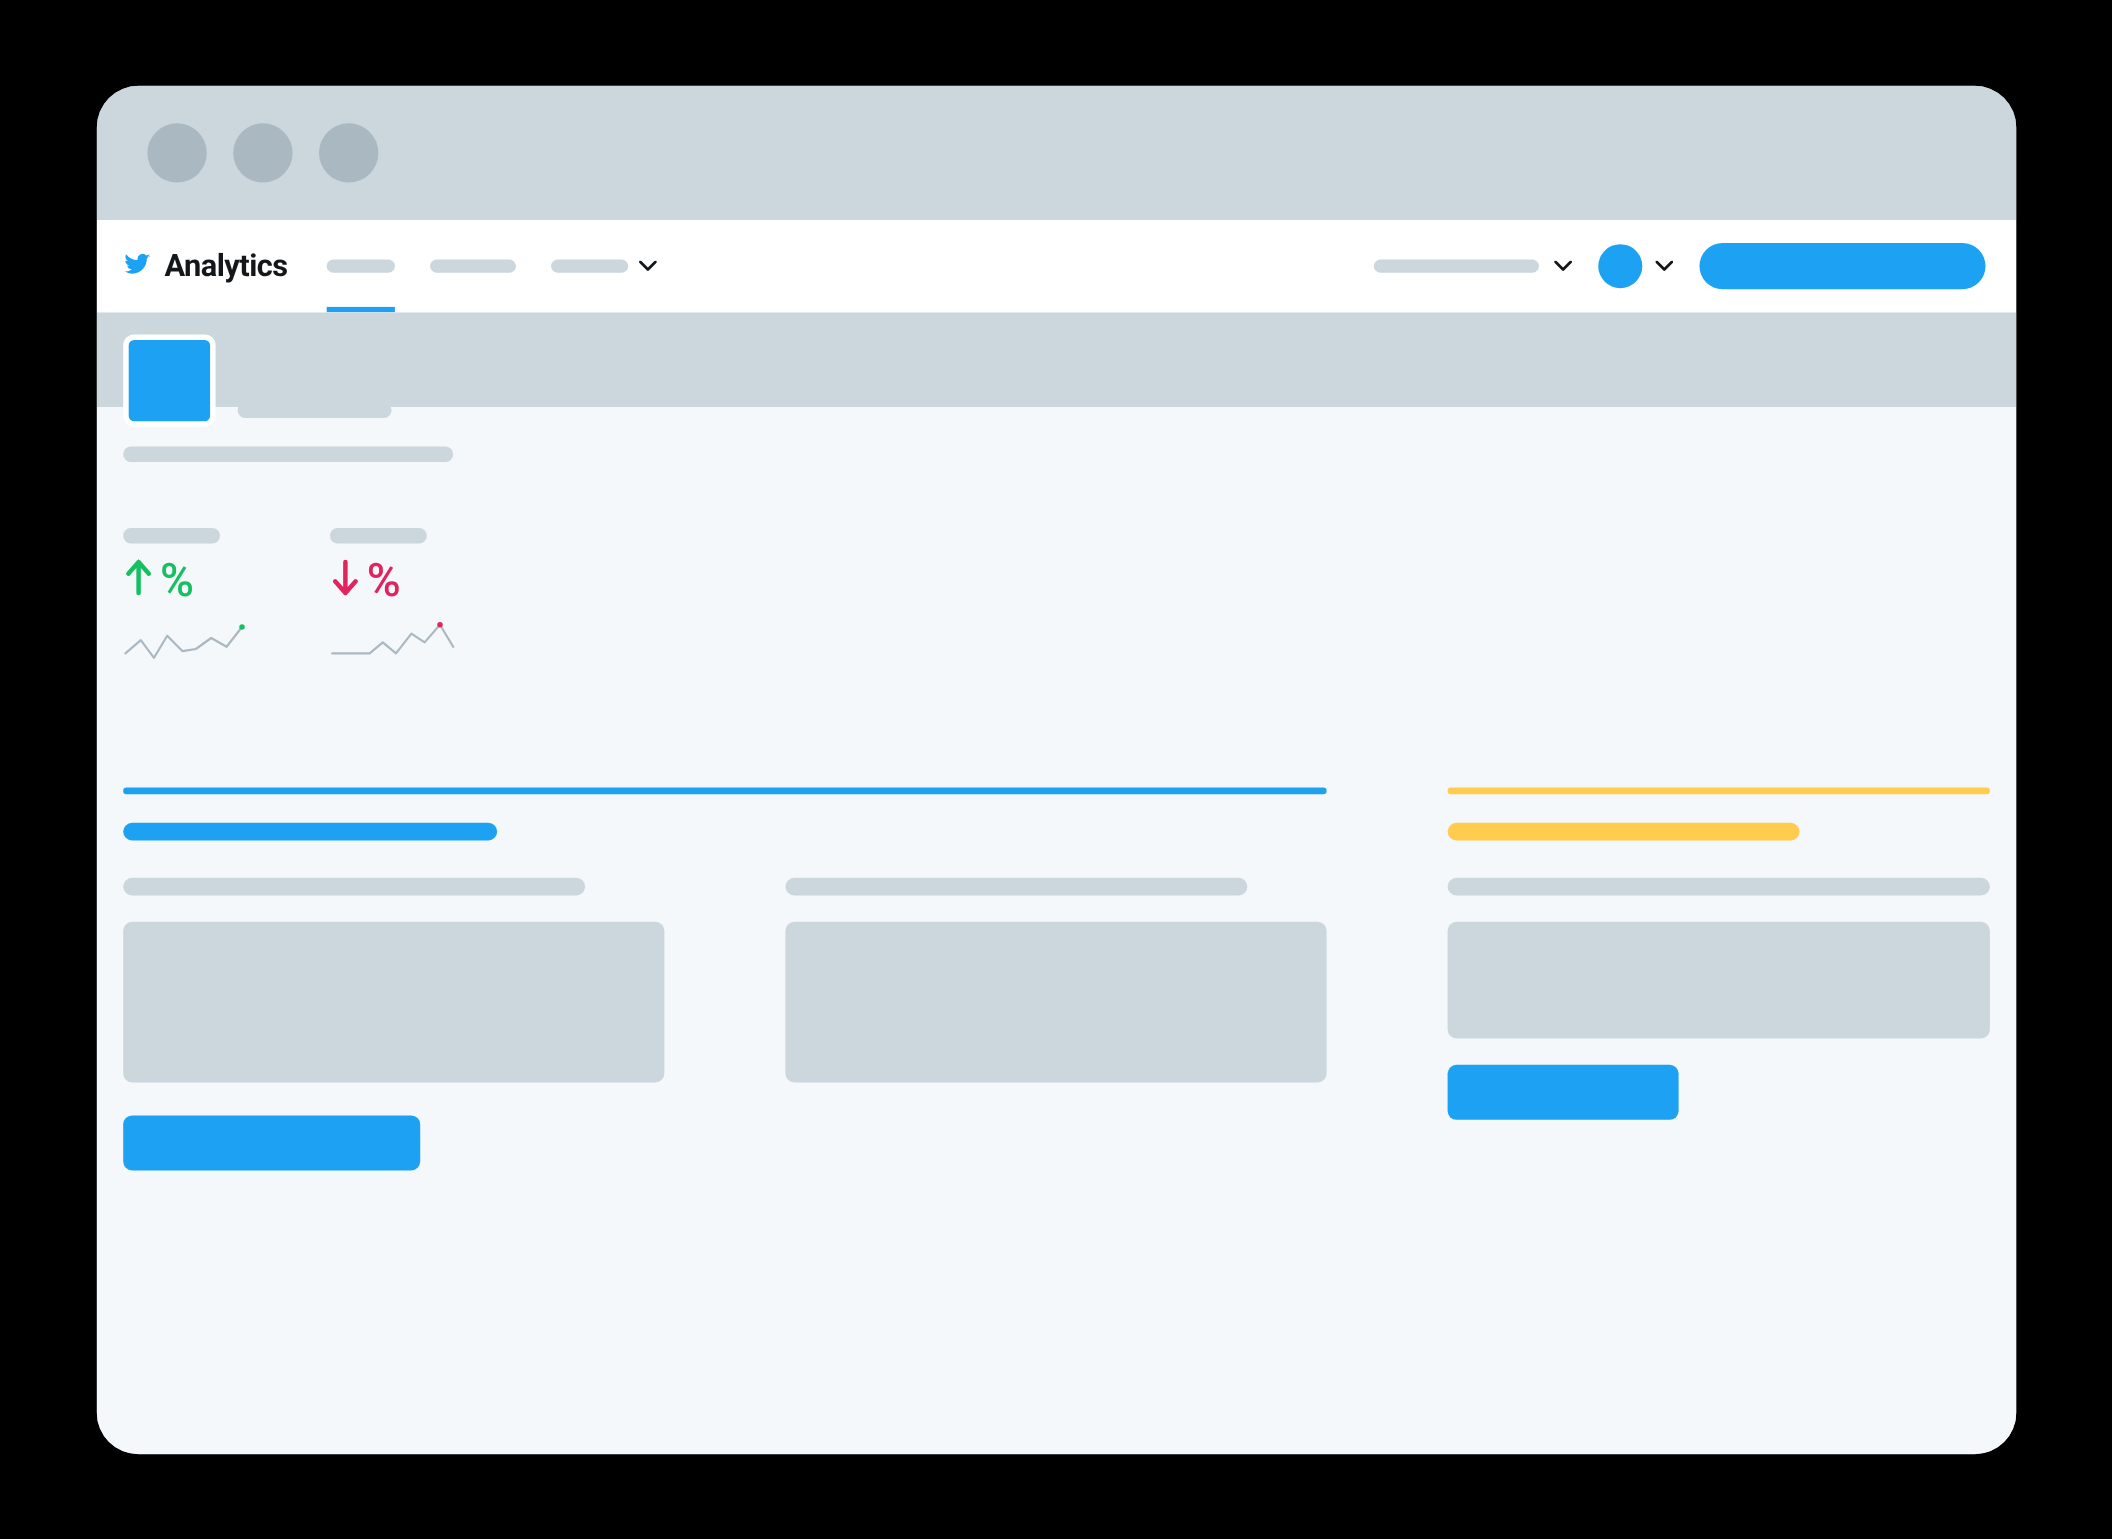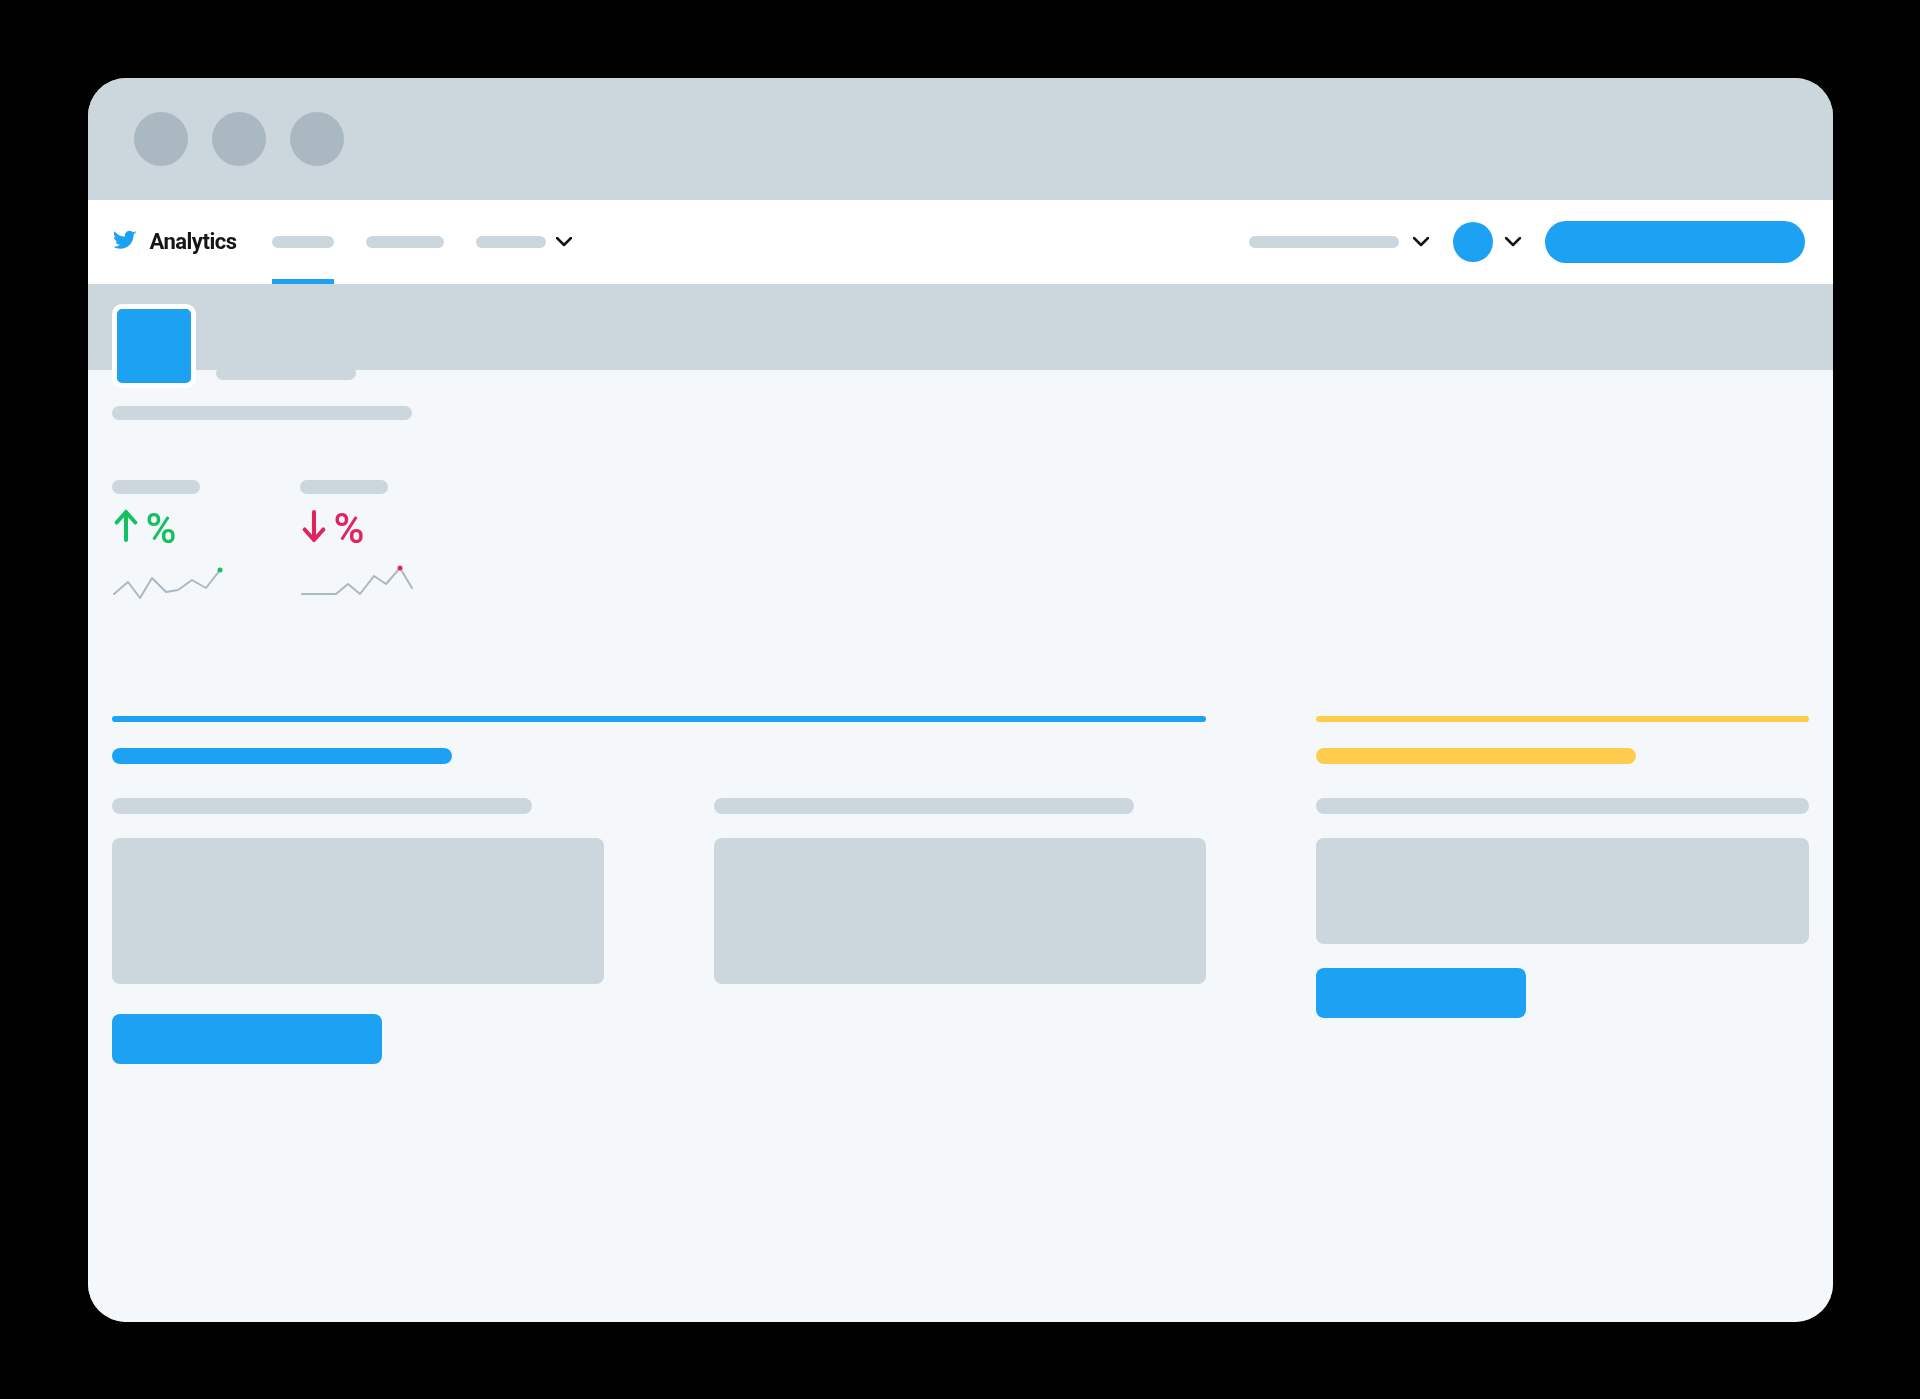--- a/index.html
+++ b/index.html
@@ -42,21 +42,21 @@
     align-items: center;
     padding: 0 28px 0 22px;
   }
   .brand {
     display: flex;
     align-items: center;
     gap: 10px;
     margin-right: 36px;
   }
   .brand-title {
-    font-size: 22px;
+    font-size: 28px;
     font-weight: 700;
     color: #14171a;
     letter-spacing: -0.5px;
   }
   .nav-tabs {
     display: flex;
     align-items: center;
     gap: 32px;
     height: 100%;
   }

